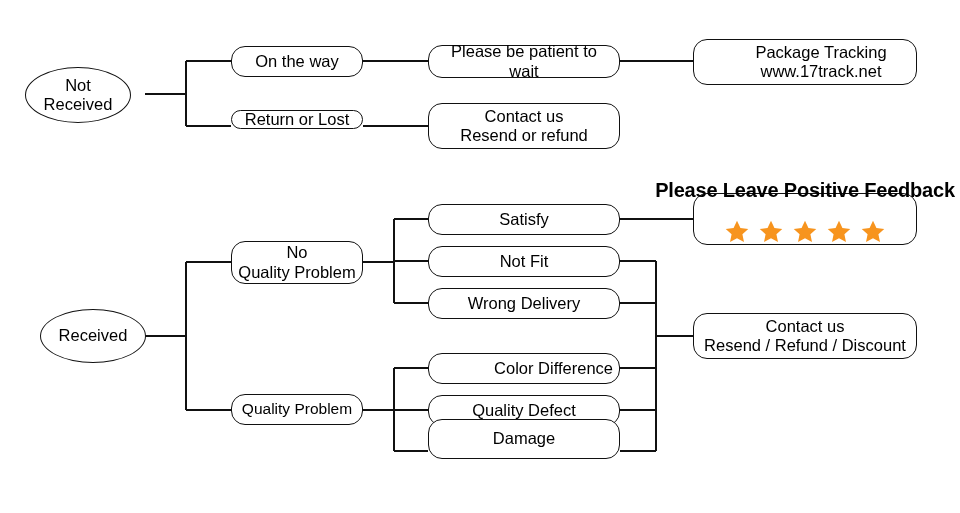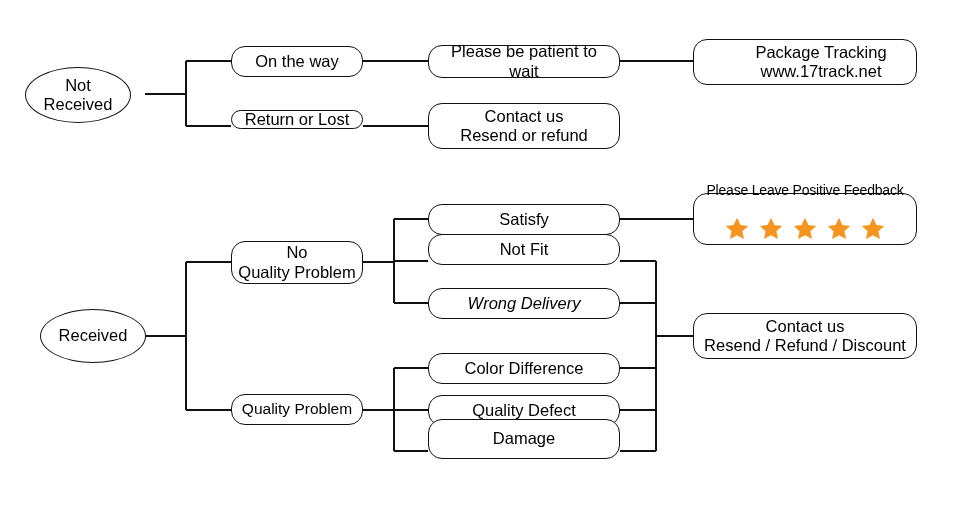--- a/index.html
+++ b/index.html
@@ -52,22 +52,22 @@
   }
   .fs16 { font-size: 16.5px; }
   .fs15 { font-size: 15.5px; }
   .feedback-node {
     flex-direction: column;
     justify-content: center;
     gap: 1px;
     padding: 4px 0 3px 0;
   }
   .feedback-title {
-    font-size: 14px;
-    font-weight: 400;
+    font-size: 20px;
+    font-weight: 700;
     letter-spacing: -0.2px;
     color: #000;
     white-space: nowrap;
   }
   .stars {
     display: flex;
     flex-direction: row;
     gap: 8px;
     align-items: center;
     justify-content: center;
@@ -160,29 +160,29 @@
   </div>
 
   <div class="node rounded fs15" style="left:231px; top:394px; width:132px; height:31px;">
     <span class="lbl">Quality Problem</span>
   </div>
 
   <div class="node rounded fs16" style="left:428px; top:204px; width:192px; height:31px;">
     <span class="lbl">Satisfy</span>
   </div>
 
-  <div class="node rounded fs16" style="left:428px; top:234px; width:192px; height:31px;">
+  <div class="node rounded fs16" style="left:428px; top:246px; width:192px; height:31px;">
     <span class="lbl">Not Fit</span>
   </div>
 
-  <div class="node rounded fs16" style="left:428px; top:288px; width:192px; height:31px;font-style:italic;">
+  <div class="node rounded fs16" style="left:428px; top:288px; width:192px; height:31px;">
     <span class="lbl">Wrong Delivery</span>
   </div>
 
-  <div class="node rounded fs16" style="left:428px; top:353px; width:192px; height:31px;">
+  <div class="node rounded fs16" style="left:428px; top:353px; width:192px; height:31px;text-align:right;">
     <span class="lbl">Color Difference</span>
   </div>
 
   <div class="node rounded fs16" style="left:428px; top:395px; width:192px; height:31px;">
     <span class="lbl">Quality Defect</span>
   </div>
 
   <div class="node rounded fs16" style="left:428px; top:419px; width:192px; height:40px;">
     <span class="lbl">Damage</span>
   </div>

